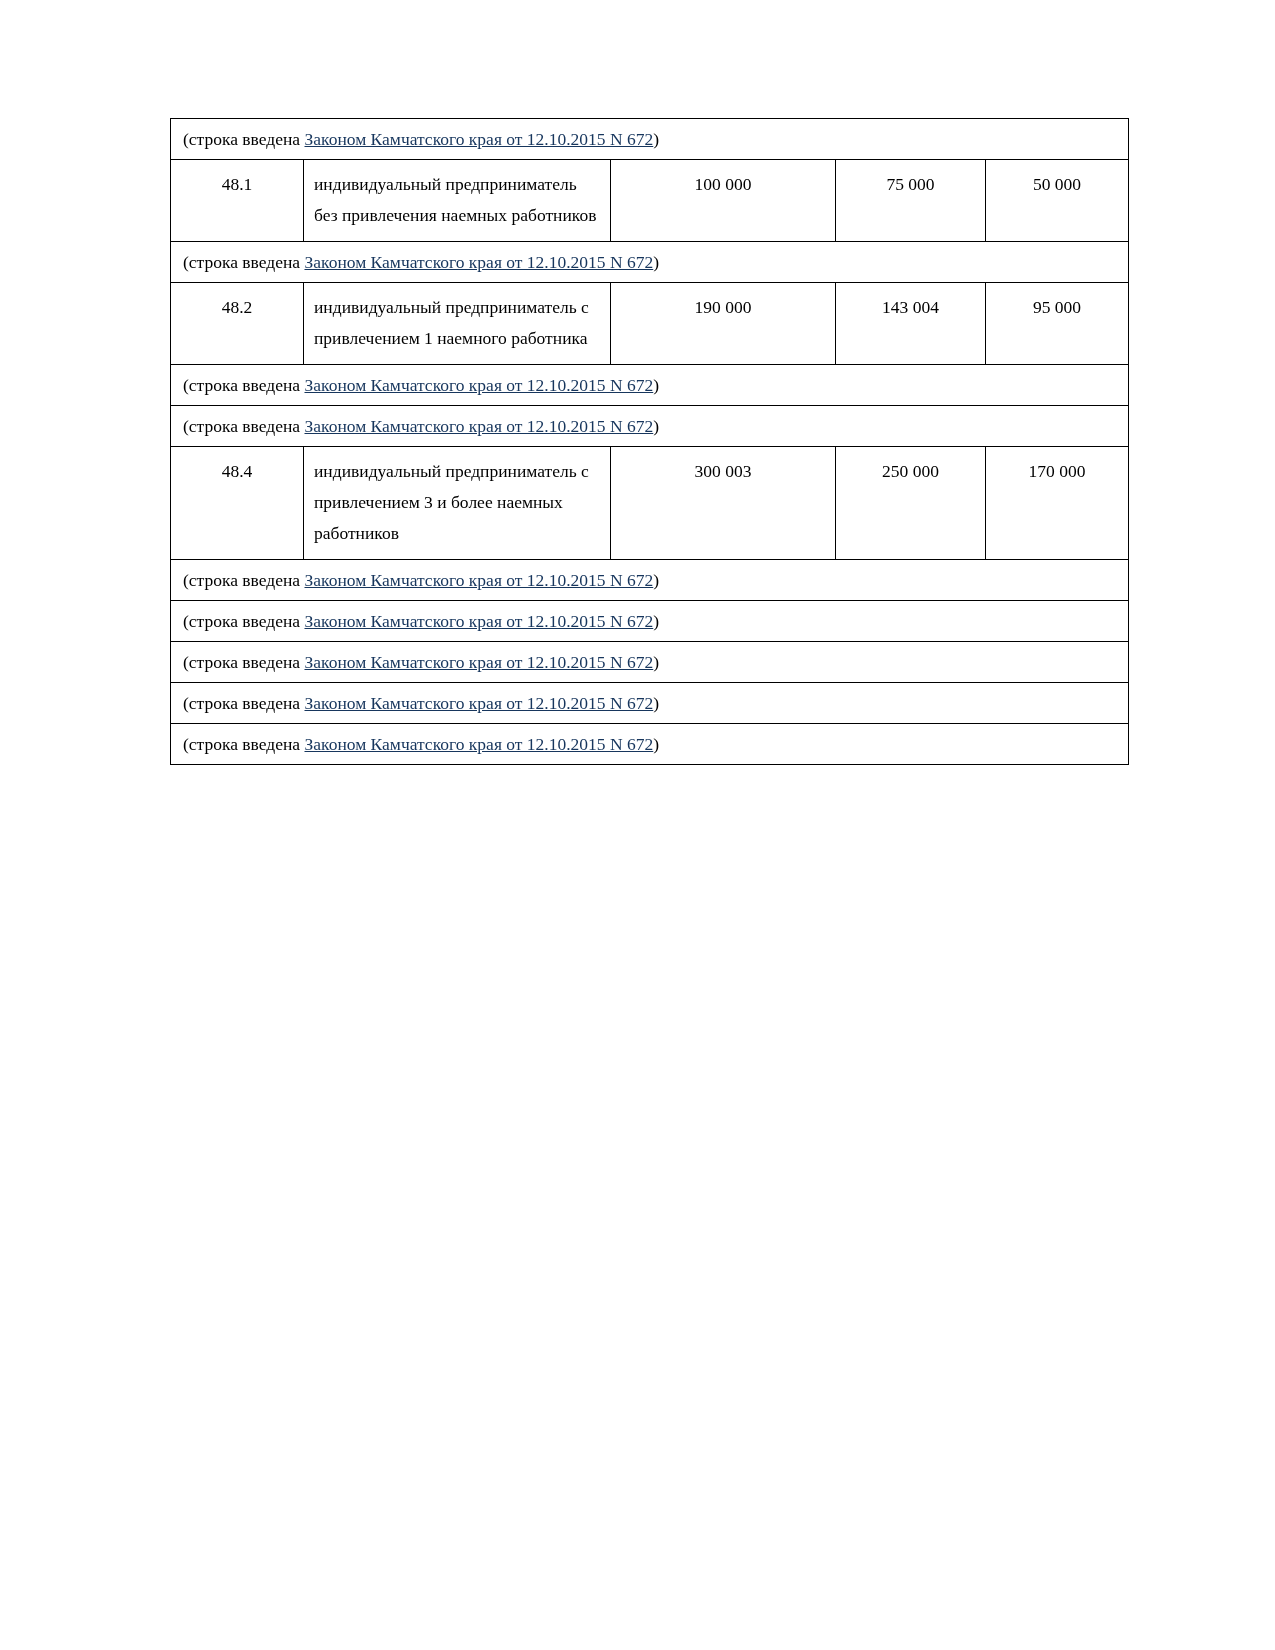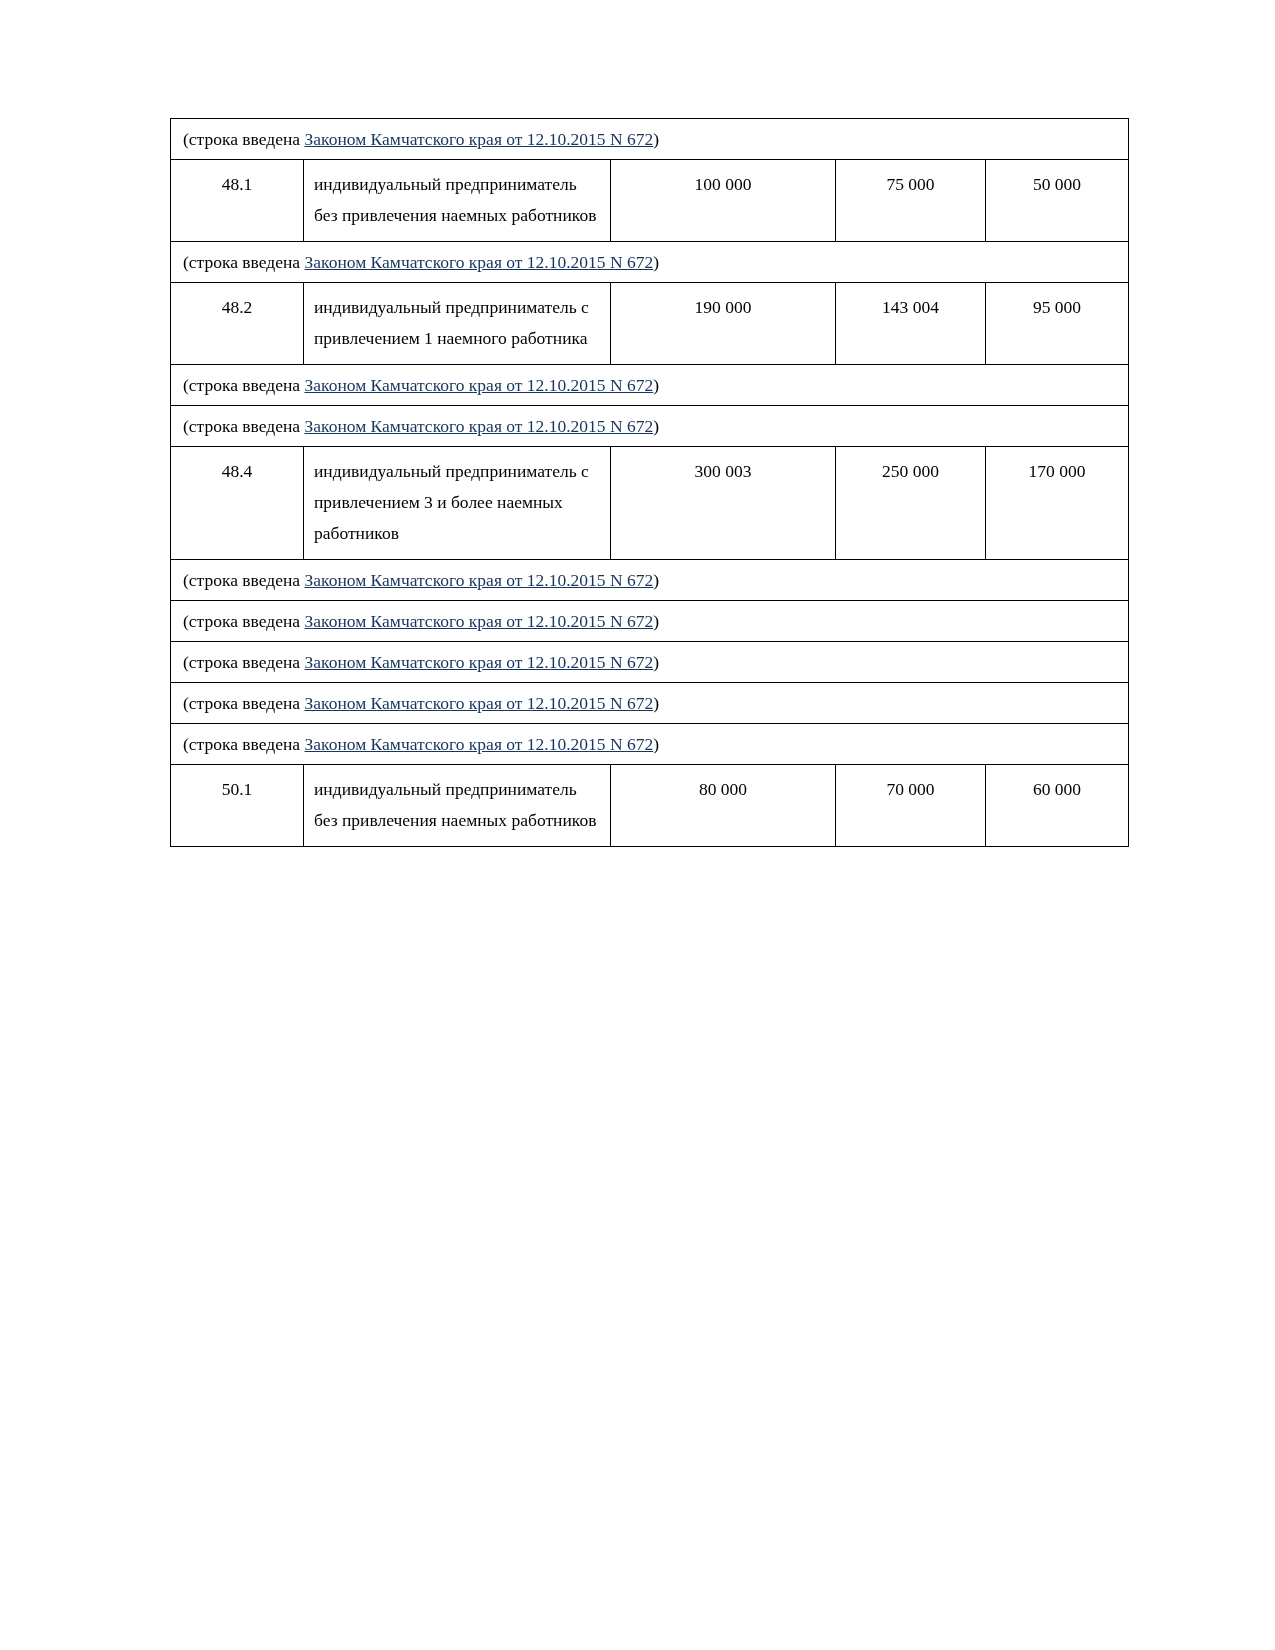--- a/index.html
+++ b/index.html
@@ -113,22 +113,15 @@
         </tr>
         <tr class="note">
           <td colspan="5"><span class="note-text">(строка введена </span><a class="law-link" href="#" style="color: rgb(23, 54, 93);">Законом Камчатского края от 12.10.2015 N 672</a><span class="note-text">)</span></td>
         </tr>
         <tr class="note">
           <td colspan="5"><span class="note-text">(строка введена </span><a class="law-link" href="#" style="color: rgb(23, 54, 93);">Законом Камчатского края от 12.10.2015 N 672</a><span class="note-text">)</span></td>
         </tr>
         <tr class="note">
           <td colspan="5"><span class="note-text">(строка введена </span><a class="law-link" href="#" style="color: rgb(23, 54, 93);">Законом Камчатского края от 12.10.2015 N 672</a><span class="note-text">)</span></td>
         </tr>
-        <tr>
-          <td class="num">50.1</td>
-          <td class="desc">индивидуальный предприниматель без привлечения наемных работников</td>
-          <td class="val">80 000</td>
-          <td class="val">70 000</td>
-          <td class="val">60 000</td>
-        </tr>
       </tbody>
   </table>
 </div>
 
 </body></html>

